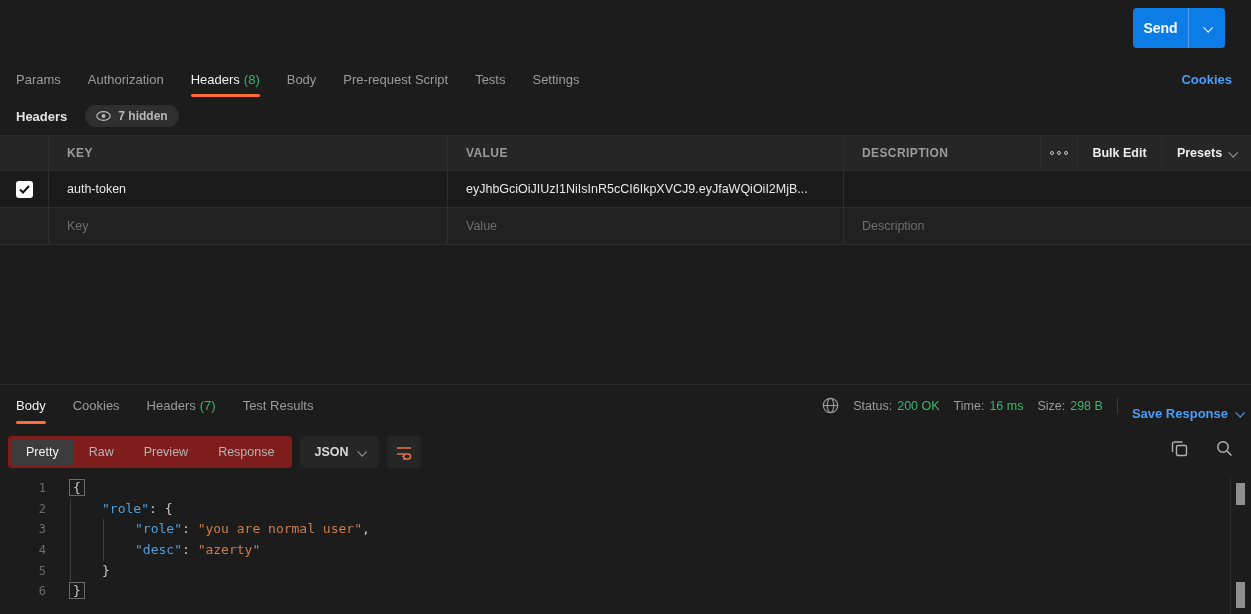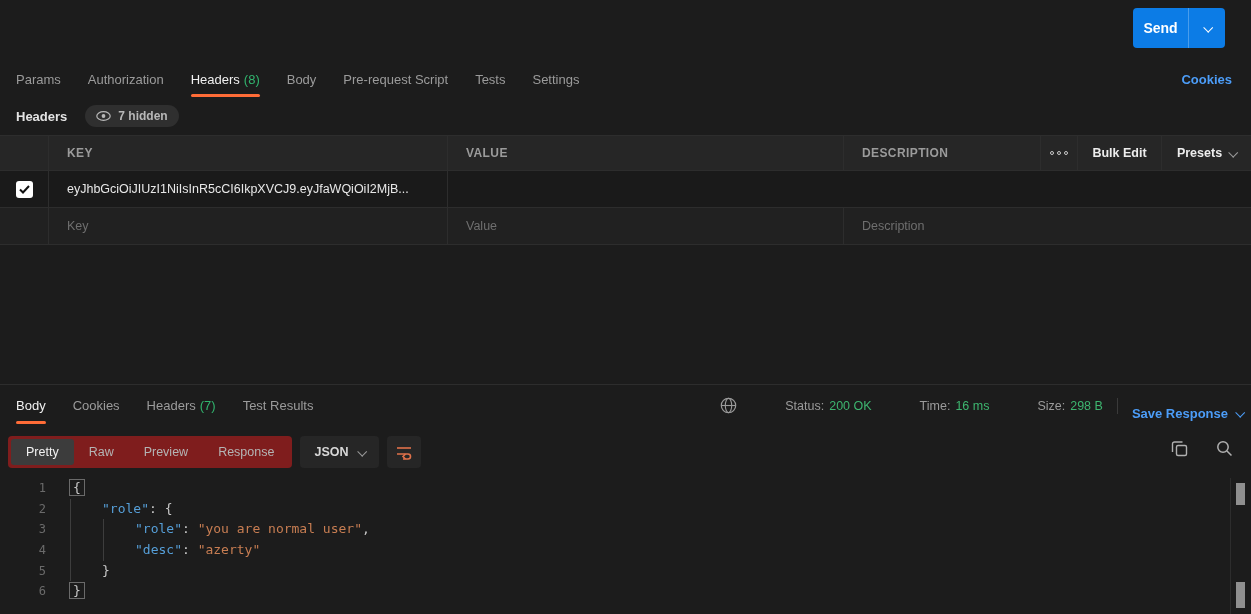--- a/index.html
+++ b/index.html
@@ -64,21 +64,21 @@
   .row-filled { background:#1a1a1a; }
   .row-empty  { background:#212121; }
 
   
   #resp-divider { left:0; top:384px; width:1251px; height:1px; background:#2d2d2d; }
   #resp-tabs { left:0; top:388px; width:760px; height:35px; display:flex; align-items:center;
                gap:27px; padding-left:16px; font-size:13px; color:#9b9b9b; }
   #resp-meta { position:absolute; right:8px; top:388px; height:35px; display:flex; align-items:center;
                gap:14px; font-size:12.5px; color:#9b9b9b; }
   #resp-meta .val { color:#3db56f; }
-  .meta-pair { display:flex; gap:5px;margin-left:34px; }
+  .meta-pair { display:flex; gap:5px; }
   #meta-sep { width:1px; height:16px; background:#3a3a3a; }
   #save-response { display:flex; align-items:center; gap:8px; color:#4c9df8; font-weight:bold;
                    font-size:13px; cursor:pointer;margin-top:16px; }
   #globe-btn { display:flex; align-items:center; cursor:pointer; color:#9b9b9b; }
 
   
   #resp-toolbar { left:8px; top:436px; height:32px; display:flex; align-items:center; gap:8px; }
   #view-seg { display:flex; background:#7f1d1d; border-radius:4px; padding:3px; height:32px; }
   .seg { display:flex; align-items:center; padding:0 15px; font-size:12.5px; color:#b4b4b4;
          border-radius:3px; cursor:pointer; }
@@ -180,20 +180,21 @@
       </div>
     </div>
     <div class="t-row t-data row-filled">
       <div class="cell cbx-cell">
         <span class="checkbox">
           <svg width="11" height="9" viewBox="0 0 11 9">
             <polyline points="1,4.5 4,7.5 10,1" fill="none" stroke="#111" stroke-width="2"></polyline>
           </svg>
         </span>
       </div>
+      <div class="cell v-sep cell-text">auth-token</div>
       <div class="cell v-sep cell-text">eyJhbGciOiJIUzI1NiIsInR5cCI6IkpXVCJ9.eyJfaWQiOiI2MjB...</div>
       <div class="cell v-sep cell-text"></div>
     </div>
     <div class="t-row t-data row-empty">
       <div class="cell cbx-cell"></div>
       <div class="cell v-sep placeholder">Key</div>
       <div class="cell v-sep placeholder">Value</div>
       <div class="cell v-sep placeholder">Description</div>
     </div>
   </div>

